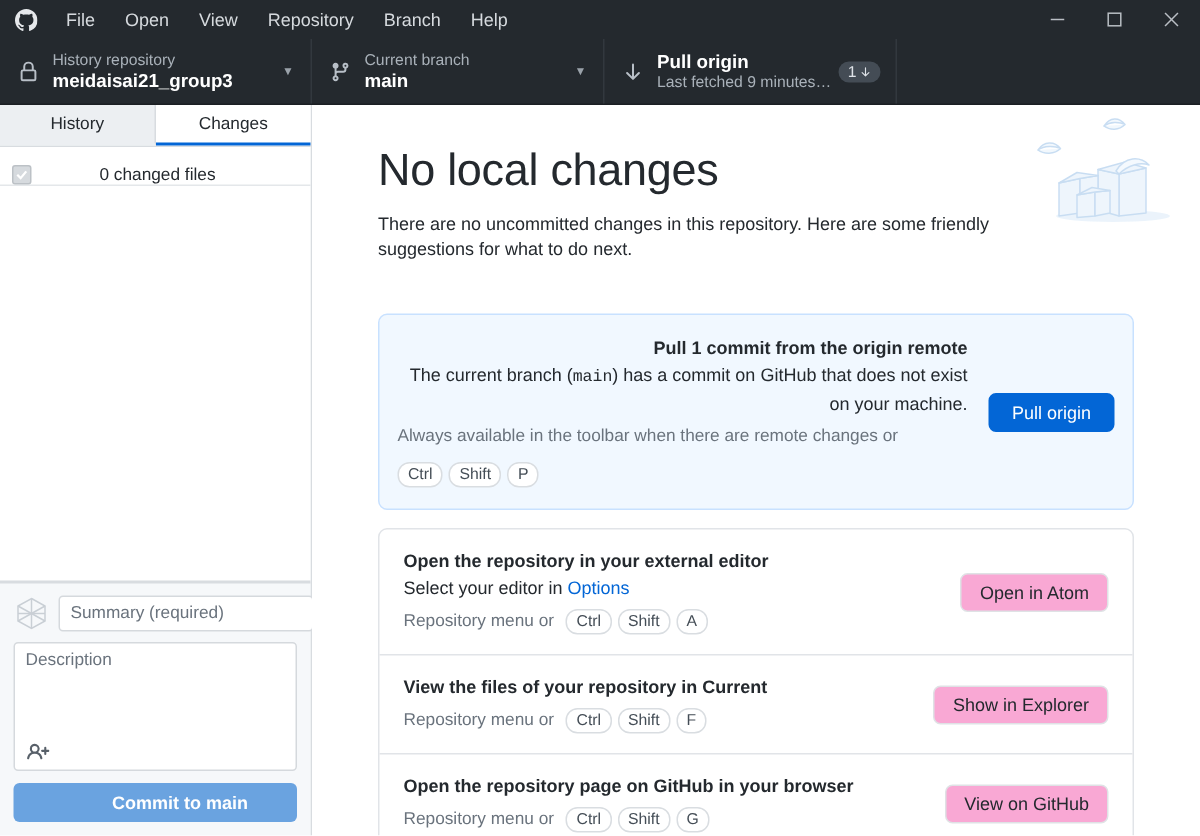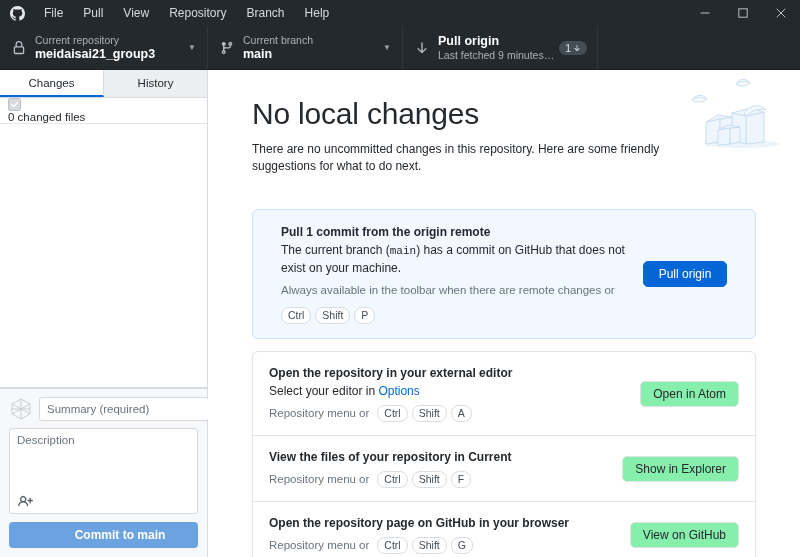--- a/index.html
+++ b/index.html
@@ -120,25 +120,24 @@
     background: #eceff2;
     border-right: 1px solid #d8dce0;
   }
   .tab:last-child { border-right: none; }
   .tab.active {
     background: #ffffff;
     border-bottom: 2px solid #0366d6;
   }
   .changed-row {
     height: 26px;
-    display: flex; align-items: flex-start;
+    display: flex; align-items: flex-end;
     background: #ffffff;
     border-bottom: 1px solid #e4e7ea;
     padding-left: 8px;
-    flex-direction: column;
   }
   .chk {
     width: 13px; height: 13px;
     border: 1px solid #bcc1c6;
     background: #d6dade;
     border-radius: 2px;
     display:flex; align-items:center; justify-content:center;
     flex-shrink: 0;
   }
   .chk svg { width: 9px; height: 9px; stroke: #ffffff; fill:none; stroke-width: 2; }
@@ -253,21 +252,21 @@
     background: #f1f8ff;
     border-color: #c8e1ff;
   }
   .card-item {
     display: flex;
     align-items: center;
     padding: 13px 16px;
     border-bottom: 1px solid #e1e4e8;
   }
   .card-item:last-child { border-bottom: none; }
-  .card.highlight .card-item { border-bottom: none; padding: 14px 28px; }
+  .card.highlight .card-item { border-bottom: none; padding: 14px 12px; text-align: right; }
   .ci-text { flex: 1; padding-right: 14px; }
   .ci-title {
     font-size: 12px;
     font-weight: bold;
     color: #24292e;
     line-height: 17px;
     margin-bottom: 1px;
   }
   .ci-desc {
     font-size: 12px;
@@ -313,37 +312,37 @@
     display: flex; align-items: center; justify-content: center;
     cursor: default;
     white-space: nowrap;
   }
   .btn-primary {
     background: #0366d6;
     border: 1px solid #0366d6;
     color: #ffffff;
   }
   .btn-default {
-    background: #86efac;
+    background: #f9a8d4;
     border: 1px solid #dfe2e5;
     color: #24292e;
   }
 </style>
 </head>
 <body>
 
 <div class="titlebar">
   <div class="gh-logo">
     <svg viewBox="0 0 16 16">
         <path d="M8 0C3.58 0 0 3.58 0 8c0 3.54 2.29 6.53 5.47 7.59.4.07.55-.17.55-.38 0-.19-.01-.82-.01-1.49-2.01.37-2.53-.49-2.69-.94-.09-.23-.48-.94-.82-1.13-.28-.15-.68-.52-.01-.53.63-.01 1.08.58 1.23.82.72 1.21 1.87.87 2.33.66.07-.52.28-.87.51-1.07-1.78-.2-3.64-.89-3.64-3.95 0-.87.31-1.59.82-2.15-.08-.2-.36-1.02.08-2.12 0 0 .67-.21 2.2.82.64-.18 1.32-.27 2-.27s1.36.09 2 .27c1.53-1.04 2.2-.82 2.2-.82.44 1.1.16 1.92.08 2.12.51.56.82 1.27.82 2.15 0 3.07-1.87 3.75-3.65 3.95.29.25.54.73.54 1.48 0 1.07-.01 1.93-.01 2.2 0 .21.15.46.55.38A8.01 8.01 0 0016 8c0-4.42-3.58-8-8-8z"></path>
       </svg>
   </div>
   <div class="menu-items">
     <div class="menu-item">File</div>
-    <div class="menu-item">Pull</div>
+    <div class="menu-item">Open</div>
     <div class="menu-item">View</div>
     <div class="menu-item">Repository</div>
     <div class="menu-item">Branch</div>
     <div class="menu-item">Help</div>
   </div>
   <div class="win-controls">
     <div class="win-btn">
       <svg viewBox="0 0 10 10">
           <line x1="0.5" y1="5" x2="9.5" y2="5" stroke="currentColor" stroke-width="1"></line>
         </svg>
@@ -364,21 +363,21 @@
 
 <div class="toolbar">
 
   <div class="tb-cell tb-repo">
     <div class="tb-icon">
       <svg viewBox="0 0 16 16">
           <path d="M4 4a4 4 0 018 0v2h.25A1.75 1.75 0 0114 7.75v5.5A1.75 1.75 0 0112.25 15h-8.5A1.75 1.75 0 012 13.25v-5.5A1.75 1.75 0 013.75 6H4V4zm1.5 2h5V4a2.5 2.5 0 00-5 0v2zm-1.75 1.5a.25.25 0 00-.25.25v5.5c0 .138.112.25.25.25h8.5a.25.25 0 00.25-.25v-5.5a.25.25 0 00-.25-.25h-8.5z"></path>
         </svg>
     </div>
     <div class="tb-text">
-      <div class="tb-label">Current repository</div>
+      <div class="tb-label">History repository</div>
       <div class="tb-value">meidaisai21_group3</div>
     </div>
     <div class="tb-caret">▼</div>
   </div>
 
   <div class="tb-cell tb-branch">
     <div class="tb-icon">
       <svg viewBox="0 0 16 16">
           <path d="M11.75 2.5a.75.75 0 100 1.5.75.75 0 000-1.5zm-2.25.75a2.25 2.25 0 113 2.122V6A2.5 2.5 0 0110 8.5H6a1 1 0 00-1 1v1.128a2.251 2.251 0 11-1.5 0V5.372a2.25 2.25 0 111.5 0v1.836A2.492 2.492 0 016 7h4a1 1 0 001-1v-.628A2.25 2.25 0 019.5 3.25zM4.25 12a.75.75 0 100 1.5.75.75 0 000-1.5zM3.5 3.25a.75.75 0 111.5 0 .75.75 0 01-1.5 0z"></path>
         </svg>
@@ -408,22 +407,22 @@
     </div>
   </div>
 
   <div class="tb-cell tb-rest"></div>
 </div>
 
 <div class="body-split">
 
   <div class="sidebar">
     <div class="tabs">
+      <div class="tab">History</div>
       <div class="tab active">Changes</div>
-      <div class="tab">History</div>
     </div>
 
     <div class="changed-row">
       <div class="chk">
         <svg viewBox="0 0 12 12">
             <polyline points="2,6 5,9 10,3"></polyline>
           </svg>
       </div>
       <div class="changed-label">0 changed files</div>
     </div>

